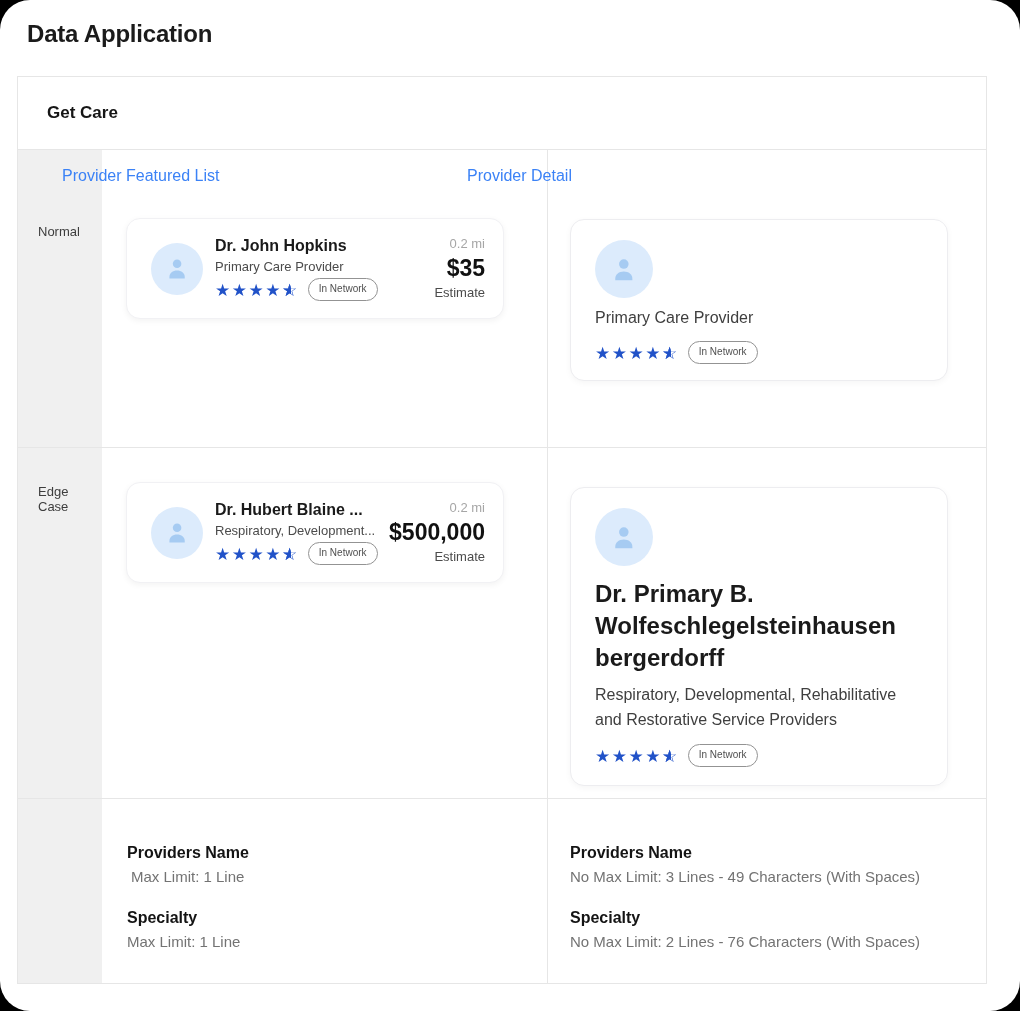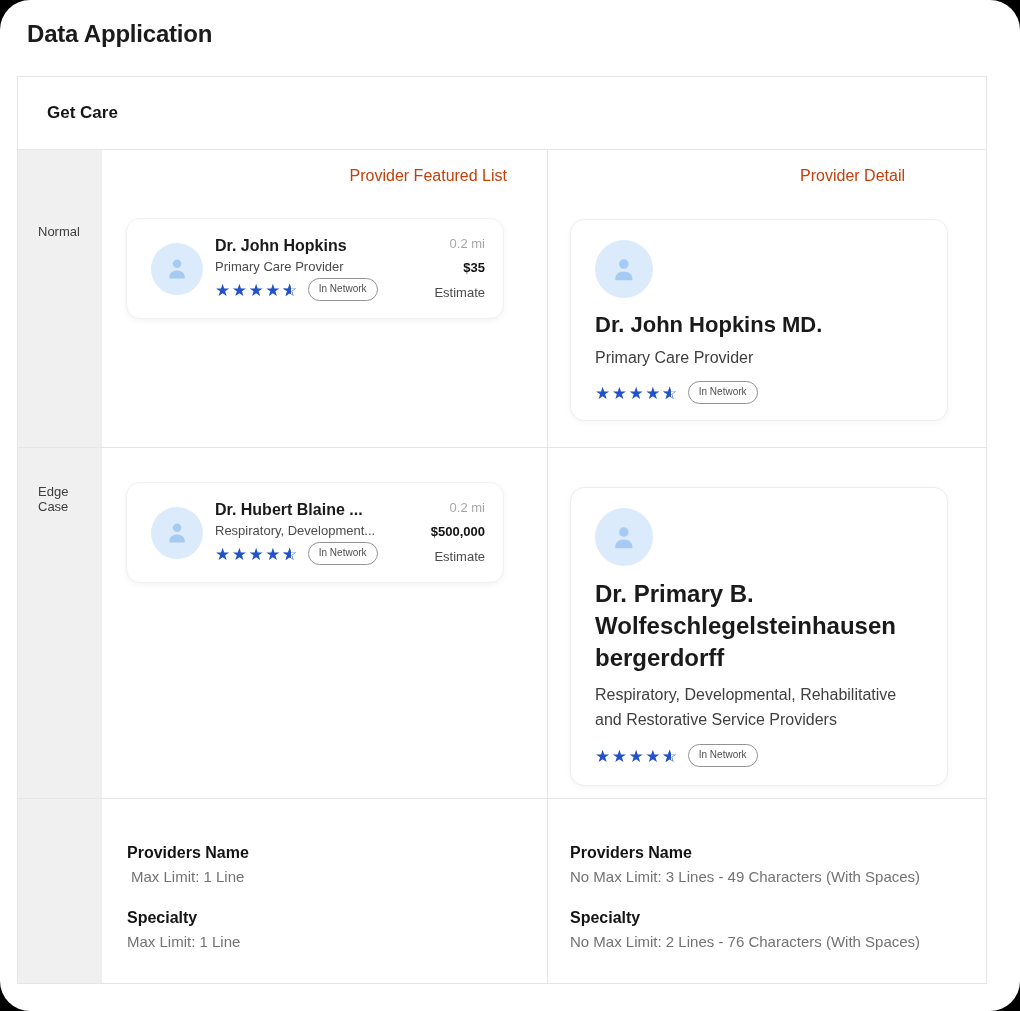--- a/index.html
+++ b/index.html
@@ -41,22 +41,22 @@
     background: #f0f0f0;
     font-size: 13px; color: #3d3d3d;
     padding-left: 20px;
   }
   .row-normal .cell-label { padding-top: 74px; }
   .row-edge .cell-label { padding-top: 36px; }
   .cell { position: relative; background: #fff; }
   .cell.detail { border-left: 1px solid #e6e6e6; }
   .col-head {
     margin-top: 16px;
-    text-align: right;
-    font-size: 16px; line-height: 20px; color: #c2410c;
+    text-align: left;
+    font-size: 16px; line-height: 20px; color: #3b82f6;
     position: relative;
   }
   .col-head.featured { left: -40px; }
   .col-head.detail-head { left: -81px; }
 
   
   .list-card {
     width: 378px; height: 101px;
     margin-left: 24px;
     border: 1px solid #f1f1f4;
@@ -76,21 +76,21 @@
   }
   .avatar.sm { width: 52px; height: 52px; }
   .avatar.lg { width: 58px; height: 58px; }
   .avatar svg { width: 58%; height: 58%; }
   .list-mid { flex: 1; margin-left: 12px; min-width: 0; }
   .list-name { font-size: 16px; line-height: 20px; font-weight: bold; color: #1a1a1a; white-space: nowrap; }
   .list-spec { font-size: 13px; line-height: 17px; color: #4b4b4b; margin-top: 2px; white-space: nowrap; }
   .rating-row { display: flex; align-items: center; margin-top: 3px; }
   .list-right { text-align: right; flex: none; margin-left: 6px; }
   .dist { font-size: 13px; line-height: 16px; color: #a6a6a6; }
-  .price { font-size: 13px; line-height: 22px; font-weight: bold; color: #111; margin-top: 5px; }
+  .price { font-size: 23px; line-height: 22px; font-weight: bold; color: #111; margin-top: 5px; }
   .estimate { font-size: 13px; line-height: 16px; color: #4b4b4b; margin-top: 6px; }
 
   
   .detail-card {
     width: 378px;
     margin-left: 22px;
     border: 1px solid #ededf0;
     border-radius: 14px;
     background: #fff;
     box-shadow: 0 2px 6px rgba(0,0,0,0.04);
@@ -170,21 +170,20 @@
 
       <div class="cell detail">
         <div class="col-head detail-head">Provider Detail</div>
         <div class="detail-card">
           <div class="avatar lg">
             <svg viewBox="0 0 24 24">
               <circle cx="12" cy="8.6" r="3.4" fill="#a6cbf2"></circle>
               <path d="M5.9 20.2 v-1.1 c0-3.1 2.7-5.1 6.1-5.1 s6.1 2 6.1 5.1 v1.1 z" fill="#a6cbf2"></path>
             </svg>
           </div>
-          <div class="detail-name">Dr. John Hopkins MD.</div>
           <div class="detail-spec">Primary Care Provider</div>
           <div class="rating-row">
             <span class="stars"><span class="st">★</span><span class="st">★</span><span class="st">★</span><span class="st">★</span><span class="st"><span>☆</span><span class="hf">★</span></span></span>
             <span class="badge">In Network</span>
           </div>
         </div>
       </div>
     </div>
 
     <div class="row row-edge">

